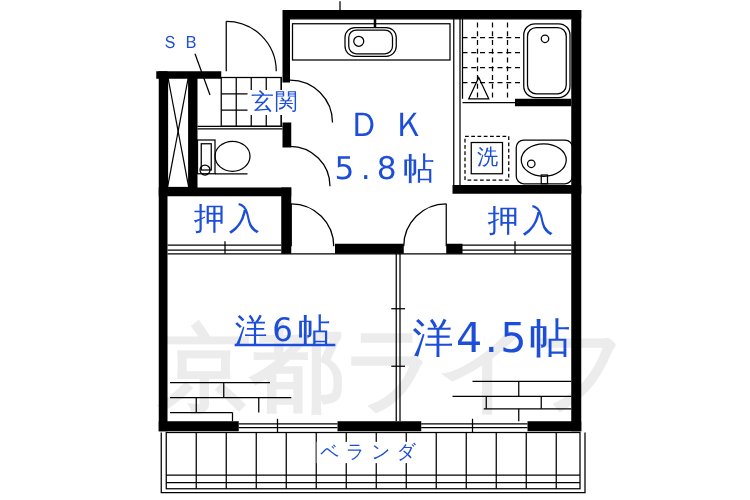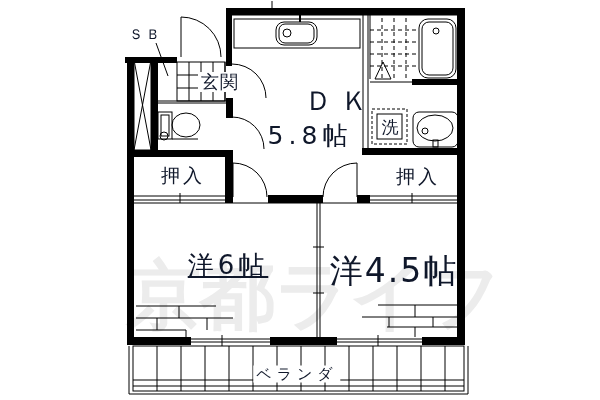--- a/index.html
+++ b/index.html
@@ -2,33 +2,33 @@
 <html><head>
 <meta charset="utf-8">
 <style>
   html,body{margin:0;padding:0;background:#ffffff;}
   #stage{
     position:relative;width:600px;height:400px;background:#fff;overflow:hidden;
     font-family:"DejaVu Sans","Liberation Sans",sans-serif;color:#000;
   }
   #stage svg{position:absolute;left:0;top:0;z-index:2;}
   .lbl{
-    position:absolute;z-index:3;white-space:nowrap;color:#0f172a;
+    position:absolute;z-index:3;white-space:nowrap;color:#1d4ed8;
     transform:translate(-50%,-50%);line-height:1;
   }
   .lbl.bg{background:#fff;padding:1px 3px;}
   .sb{font-size:14px;letter-spacing:3px;}
   .genkan{font-size:18px;letter-spacing:1px;margin-left:18px;}
-  .dk{font-size:27px;letter-spacing:9px;margin-left:27px;}
+  .dk{font-size:27px;letter-spacing:9px;}
   .dksize{font-size:25px;letter-spacing:5px;}
   .sen{font-size:17px;}
-  .oshiire{font-size:19px;letter-spacing:3px;}
+  .oshiire{font-size:25px;letter-spacing:3px;}
   .yoshitsu{font-size:26px;letter-spacing:4px;text-decoration:underline;}
   .yoshitsu2{font-size:33px;letter-spacing:2px;}
-  .veranda{font-size:15px;letter-spacing:5px;margin-top:12px;}
+  .veranda{font-size:15px;letter-spacing:5px;}
   .watermark{
     position:absolute;z-index:1;left:126px;top:258px;font-size:75px;font-weight:bold;
     color:#ececec;letter-spacing:-1px;line-height:1;transform:none;
   }
 </style>
 </head>
 <body>
 
 <div id="stage">
 

